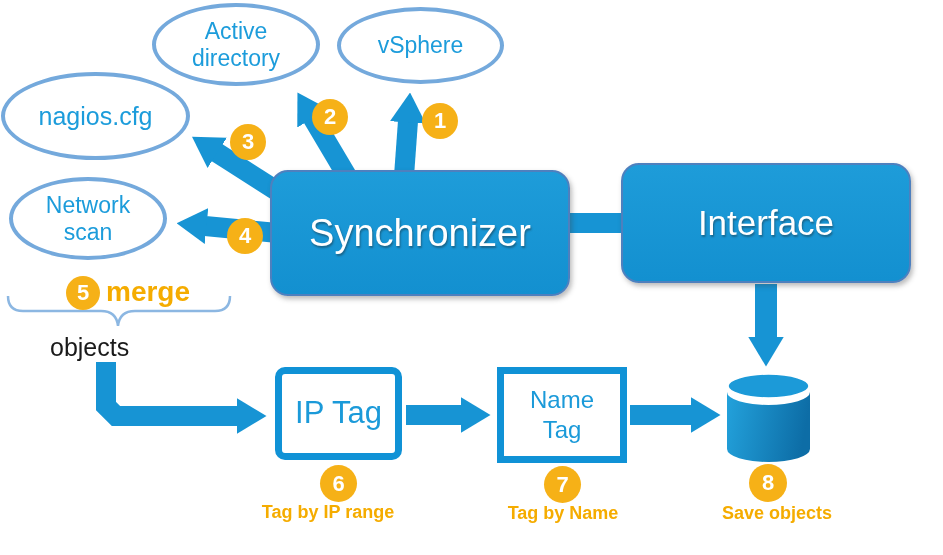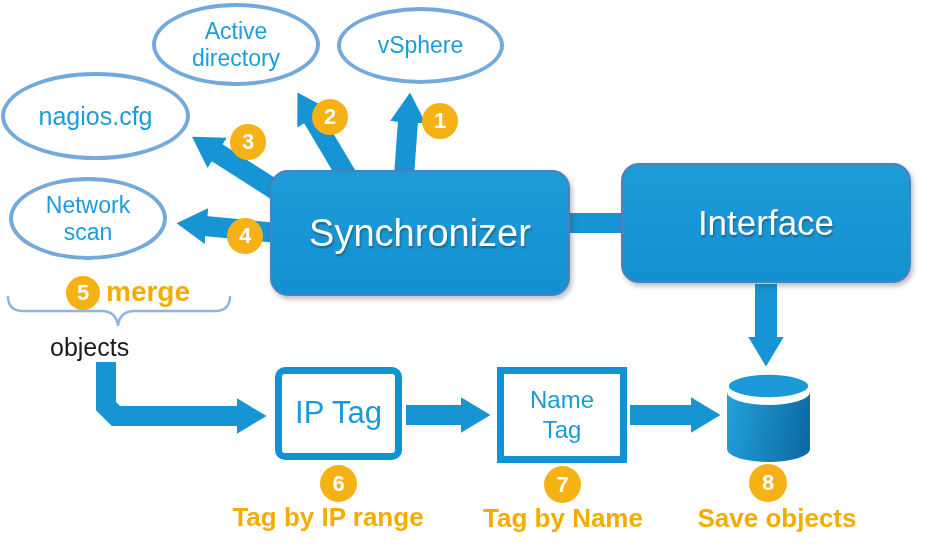--- a/index.html
+++ b/index.html
@@ -30,21 +30,21 @@
     color:#1B9AD9;text-align:center;z-index:2;line-height:1.25;
   }
   .connector{position:absolute;background:#1794D4;z-index:1;}
   svg.overlay{position:absolute;left:0;top:0;z-index:1;}
   .badge{
     position:absolute;background:#F6B117;border-radius:50%;z-index:3;
     display:flex;align-items:center;justify-content:center;
     color:#fff;font-weight:700;font-size:22px;
   }
   .goldlabel{
-    position:absolute;color:#F5AC00;font-weight:700;font-size:26px;
+    position:absolute;color:#F5AC00;font-weight:700;font-size:18px;
     text-align:center;z-index:3;white-space:nowrap;
   }
   .blacklabel{
     position:absolute;color:#1A1A1A;font-size:25px;z-index:3;white-space:nowrap;
   }
 </style>
 </head>
 <body>
 
 <div id="canvas">

